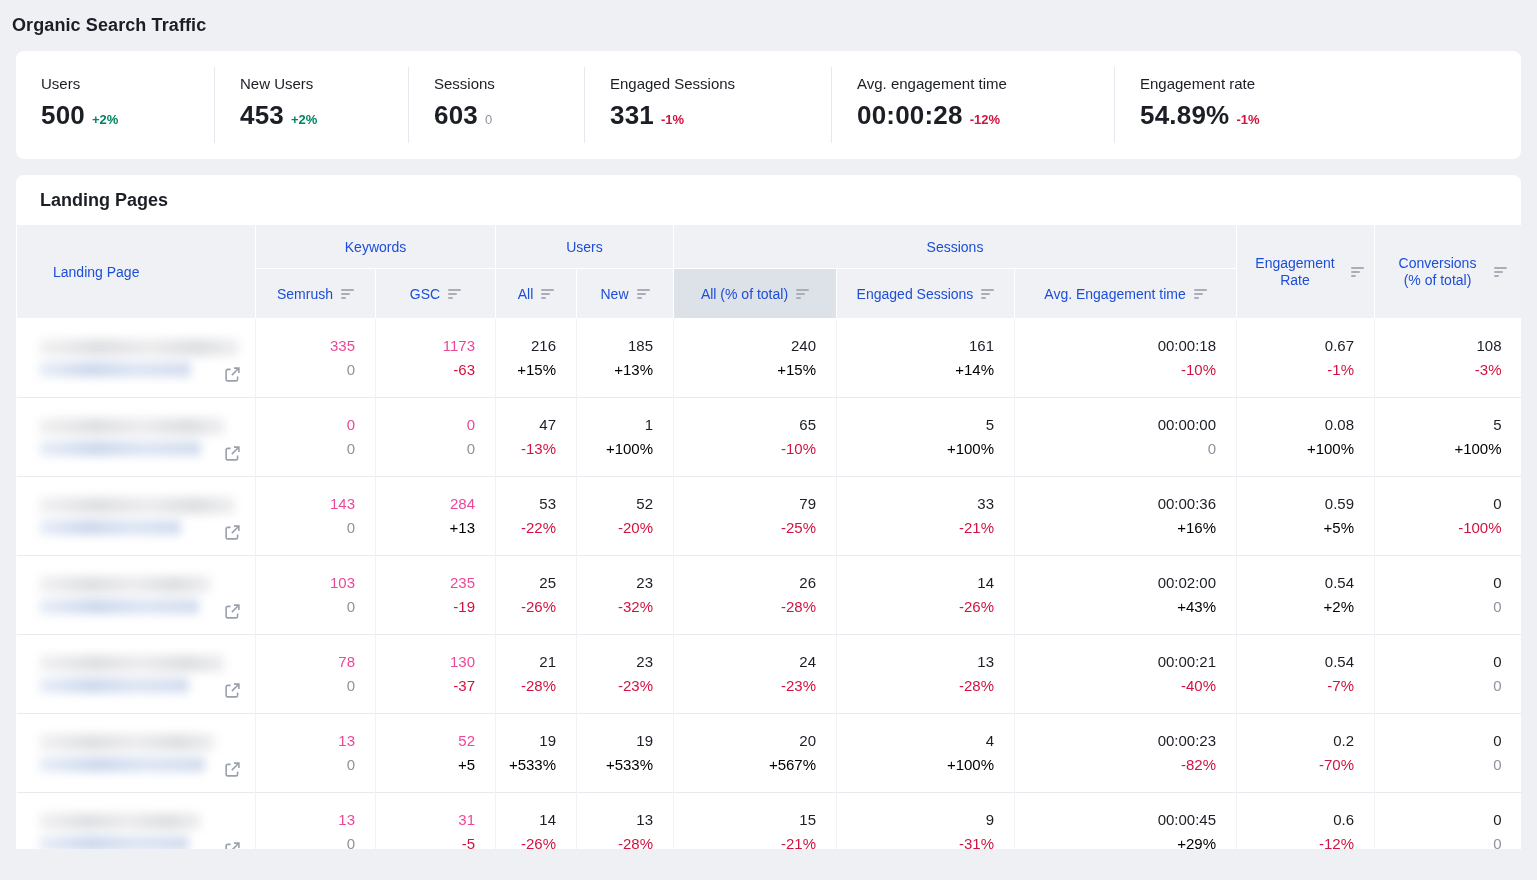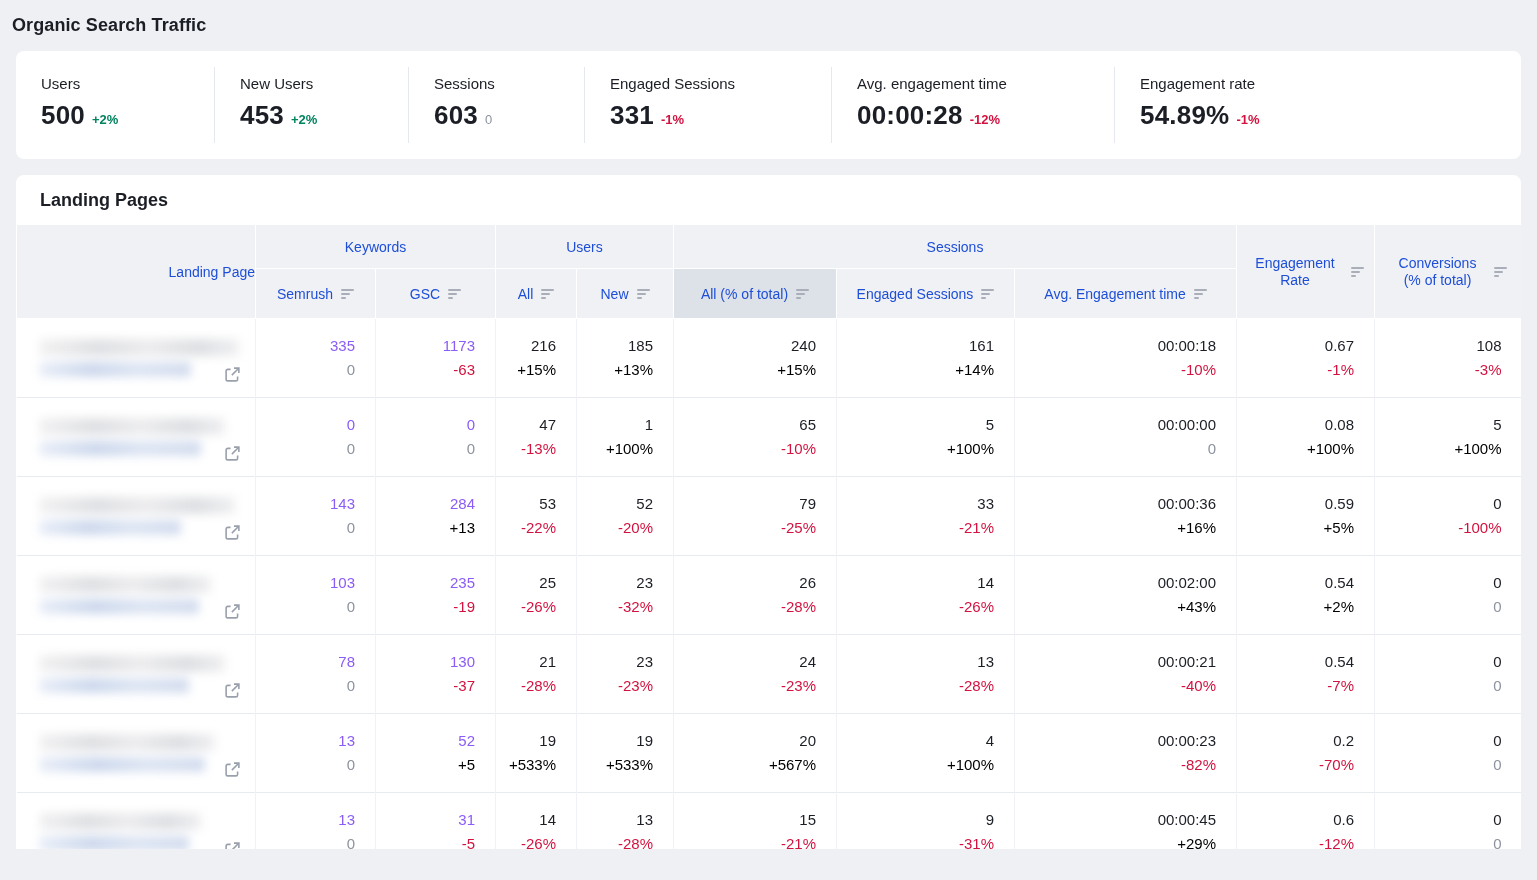--- a/index.html
+++ b/index.html
@@ -54,37 +54,37 @@
   .table-card h2 { font-size:18px; font-weight:bold; padding:15px 24px 13px 24px; }
 
   table { width:1505px; border-collapse:collapse; table-layout:fixed; }
   thead th {
     background:#f0f1f5; font-weight:400; font-size:14px; color:#1d4ed8;
     border:1px solid #fff; text-align:center; vertical-align:middle;
     cursor:pointer;
   }
   thead tr.grp th { height:44px; }
   thead tr.sub th { height:50px;text-decoration:underline; }
-  thead th.lp { text-align:right; padding-left:12px; }
+  thead th.lp { text-align:left; padding-left:36px; }
   thead th.active { background:#dde1e8; }
   .th-inner { display:inline-flex; align-items:center; gap:8px; justify-content:center; }
   .th-wrap { max-width:96px; line-height:17px; display:inline-block; }
 
   .sort { display:inline-flex; flex-direction:column; gap:2px; align-items:flex-start; }
   .sort i { display:block; height:2px; border-radius:1px; background:#a9aeb9; }
   .sort i:nth-child(1){ width:13px; }
   .sort i:nth-child(2){ width:9px; }
   .sort i:nth-child(3){ width:5px; }
 
   tbody tr { height:79px; }
   tbody tr td { border-top:1px solid #e7eaee; border-left:1px solid #f1f2f5; vertical-align:middle; }
   tbody tr td:first-child { border-left:none; }
   td.num { text-align:right; padding-right:20px; }
   td.num .v { display:block; line-height:24px; font-size:15px; color:#1b1e25; }
-  td.num .v.link { color:#8b5cf6; cursor:pointer; }
+  td.num .v.link { color:#ec4899; cursor:pointer; }
   td.num .d { display:block; line-height:24px; font-size:15px; }
   td.num .d.pos { color:#000000; font-weight:400; }
   td.num .d.neg { color:#d2123f; font-weight:400; }
   td.num .d.flat { color:#8d939e; }
 
   
   td.lp-cell { position:relative; padding:0 14px 0 22px; }
   .lp-blur { filter:blur(5px); width:205px; }
   .lp-blur .b1 {
     height:17px; border-radius:3px; margin-bottom:6px;

